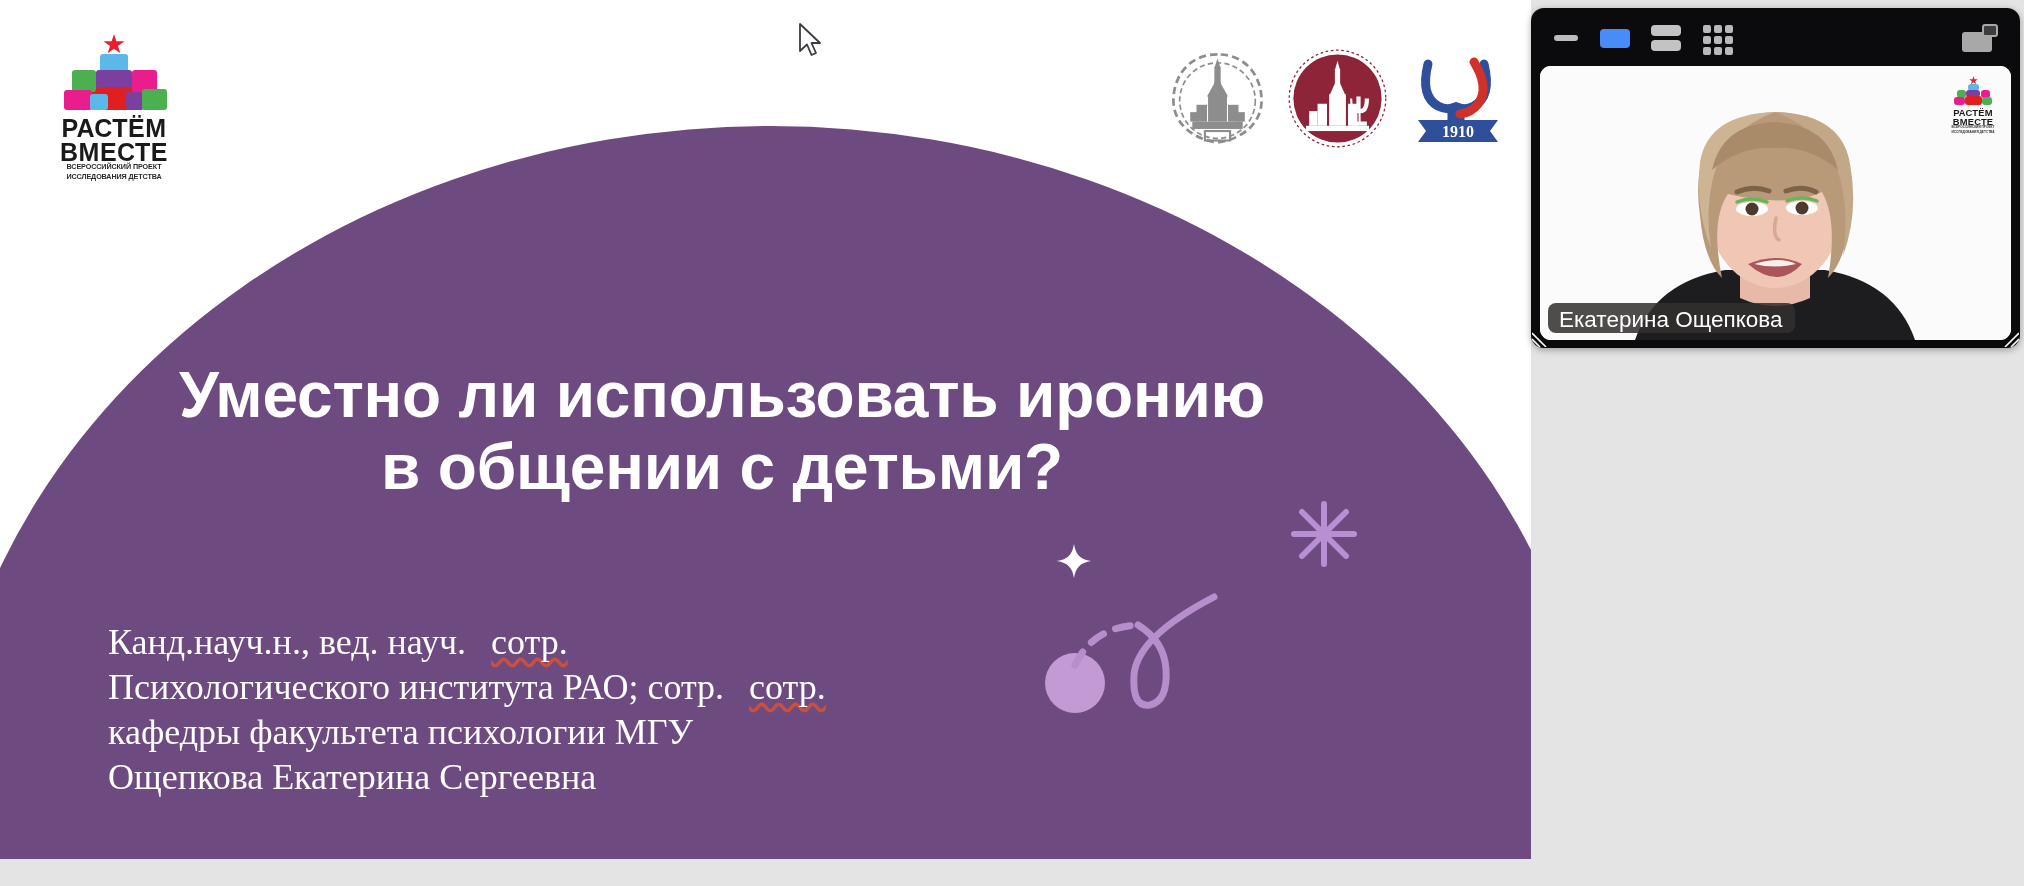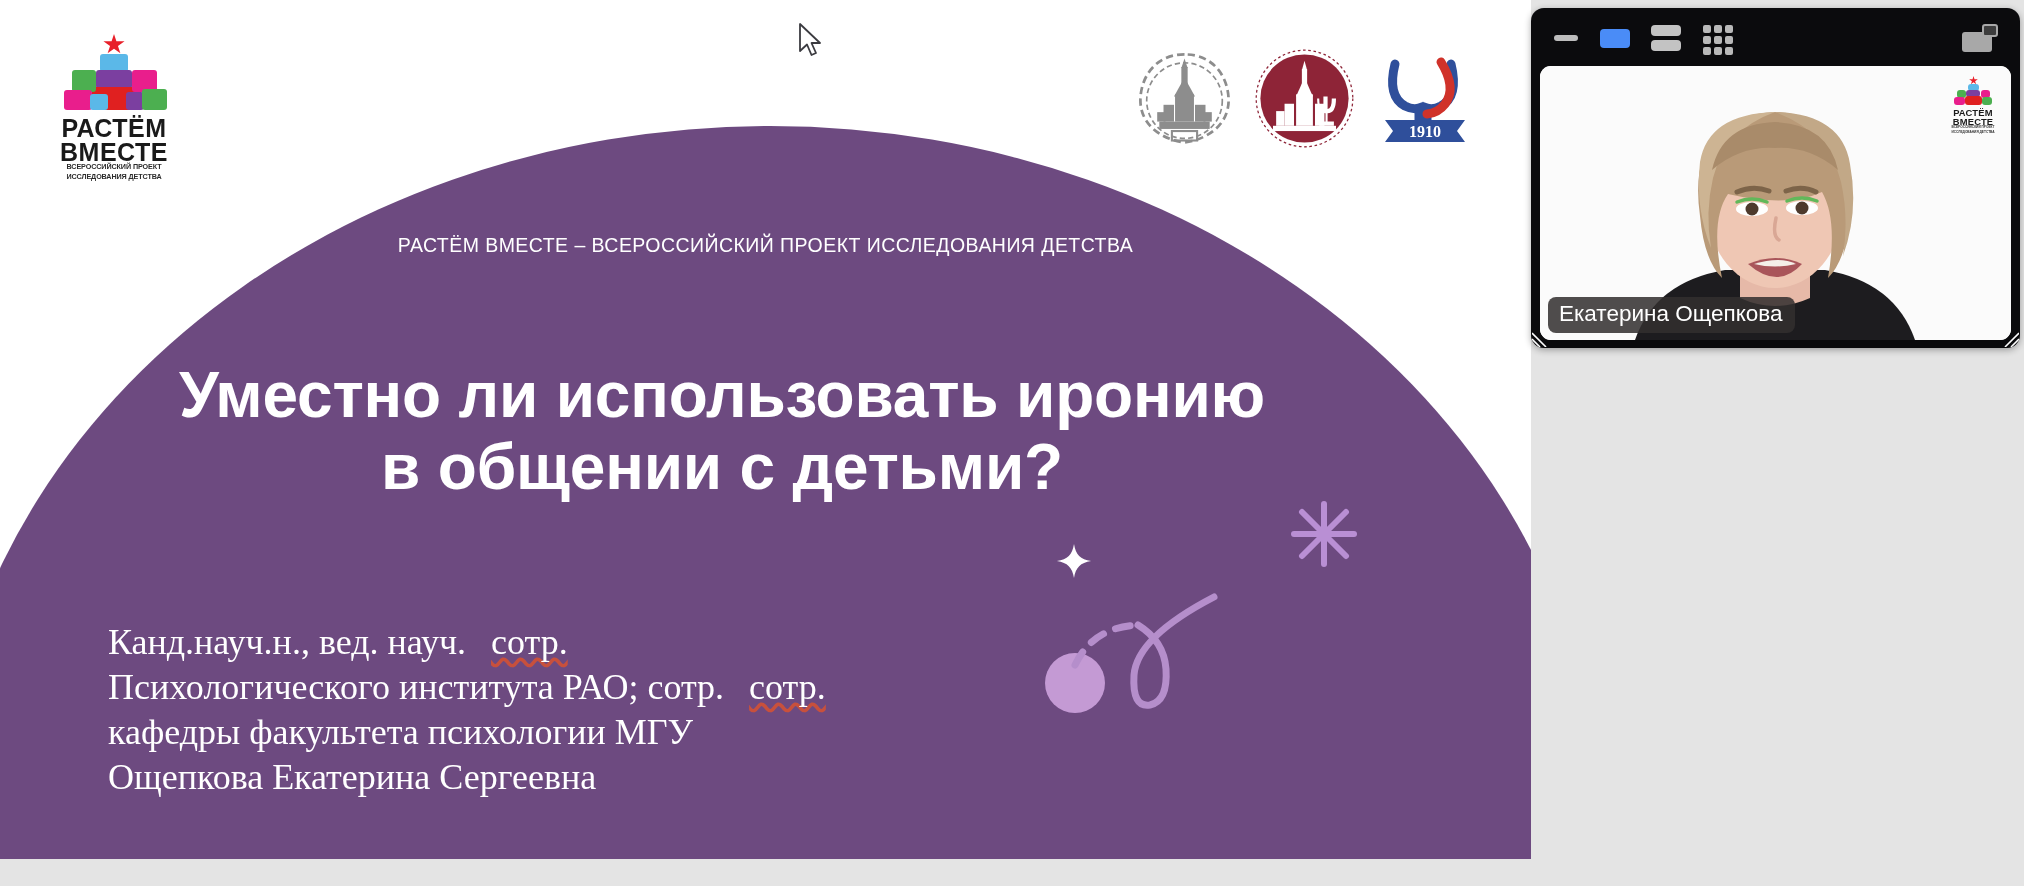--- a/index.html
+++ b/index.html
@@ -105,21 +105,21 @@
   #brand-sub {
     position:absolute; left:0; top:128px; width:128px;
     text-align:center; color:#2b2b2b;
     font-size:7.2px; font-weight:700; line-height:1.45;
     letter-spacing:-0.1px;
   }
 
   
   #uni-logos {
     position:absolute;
-    left:1132px; top:46px;
+    left:1165px; top:46px;
     width:330px; height:110px;
   }
   .uni { position:absolute; top:0; }
 
   
   #doodles { position:absolute; left:1020px; top:490px; width:380px; height:260px; }
   #dot-circle {
     position:absolute; left:25px; top:163px;
     width:60px; height:60px; border-radius:50%;
     background:#c49ad4;
@@ -181,21 +181,21 @@
   #wm-w2 { top:40px; }
   #wm-sub { position:absolute; left:0; top:49px; width:48px; text-align:center; color:#333; font-size:3.2px; font-weight:700; line-height:1.5; }
   #wm-star { position:absolute; left:20px; top:0; width:9px; height:9px; background:#e8202a;
     clip-path:polygon(50% 0%,61% 35%,98% 35%,68% 57%,79% 92%,50% 70%,21% 92%,32% 57%,2% 35%,39% 35%); }
 
   #name-badge {
     position:absolute; left:8px; bottom:7px;
     background:rgba(50,46,46,.86);
     color:#ffffff;
     font-size:22.5px;
-    padding:4px 13px 6px 11px;
+    padding:4px 13px 0 11px;
     border-radius:8px;
     white-space:nowrap;
   }
 
   
   .grip { position:absolute; width:20px; height:20px; }
   #grip-bl { left:1px; bottom:1px; }
   #grip-br { right:1px; bottom:1px; }
 </style>
 </head>
@@ -266,21 +266,20 @@
       </svg>
 
       <svg class="uni" style="left:243px;" width="100" height="108" viewBox="0 0 100 108">
         <path d="M20 18 q-8 32 10 42 q8 4 14 2 l0 24 h8 l0 -24 q6 2 14 -2 q18 -10 10 -42" fill="none" stroke="#2f4f9b" stroke-width="9" stroke-linecap="round"></path>
         <path d="M66 16 q16 26 4 42 q-7 9 -18 10" fill="none" stroke="#d0322a" stroke-width="9" stroke-linecap="round"></path>
         <path d="M10 74 h80 l-8 11 l8 11 h-80 l8 -11 z" fill="#2f4f9b"></path>
         <text x="50" y="91" text-anchor="middle" fill="#ffffff" font-family="Liberation Serif, serif" font-size="16" font-weight="700">1910</text>
       </svg>
     </div>
 
-    <div id="slide-kicker">РАСТЁМ ВМЕСТЕ – ВСЕРОССИЙСКИЙ ПРОЕКТ ИССЛЕДОВАНИЯ ДЕТСТВА</div>
 
     <h1 id="slide-title">
       <span class="ln">Уместно ли использовать иронию</span>
       <span class="ln">в общении с детьми?</span>
     </h1>
 
     <div id="author-block">
       <span class="ln"><span>Канд.науч.н., вед. науч. </span><span class="sp-err">сотр.</span></span>
       <span class="ln"><span>Психологического института РАО; сотр. </span><span class="sp-err">сотр.</span></span>
       <span class="ln">кафедры факультета психологии МГУ</span>

